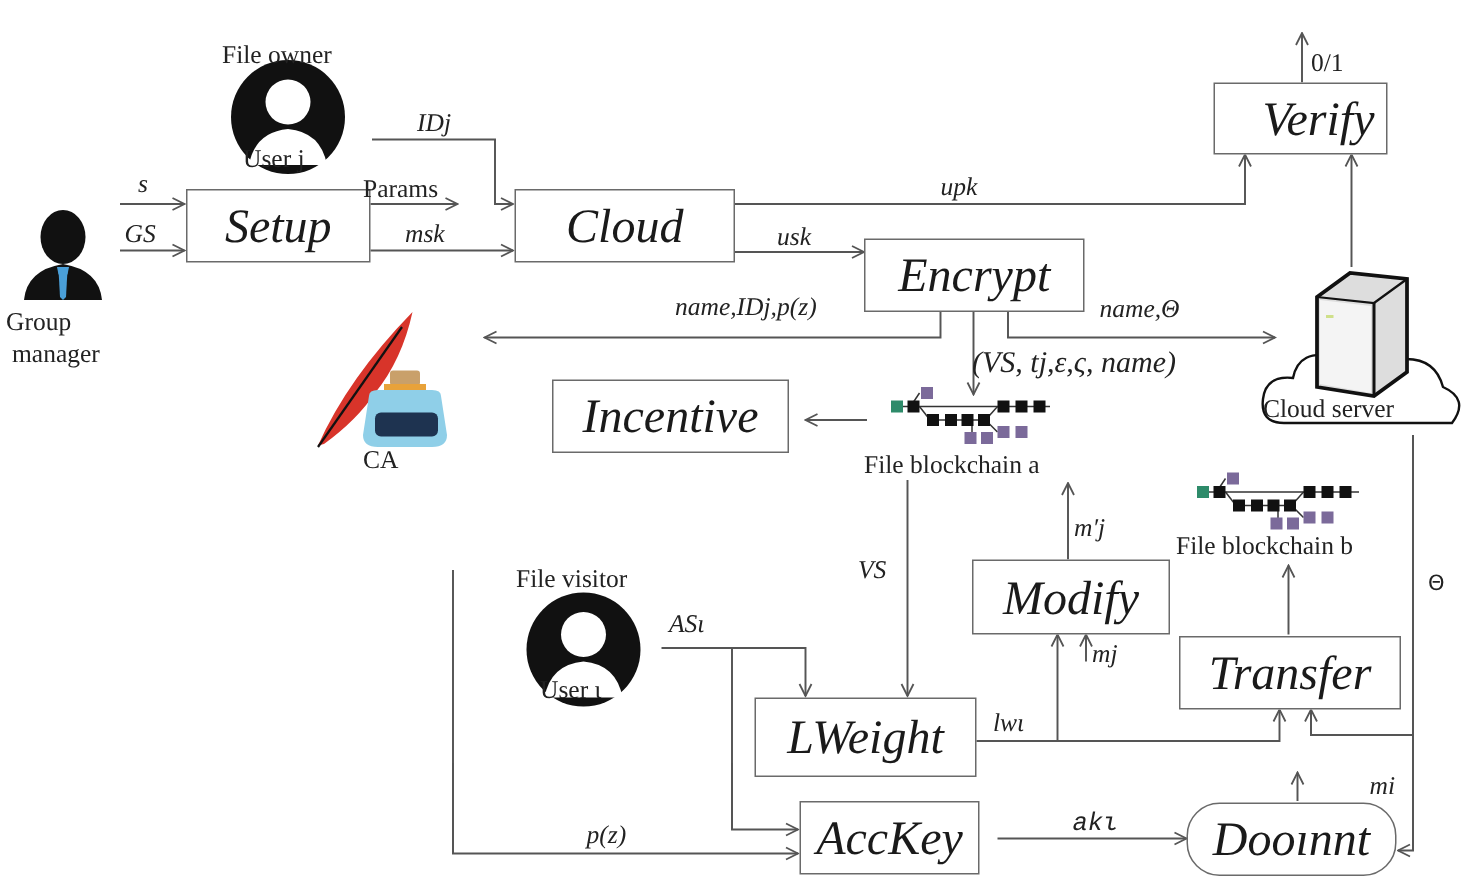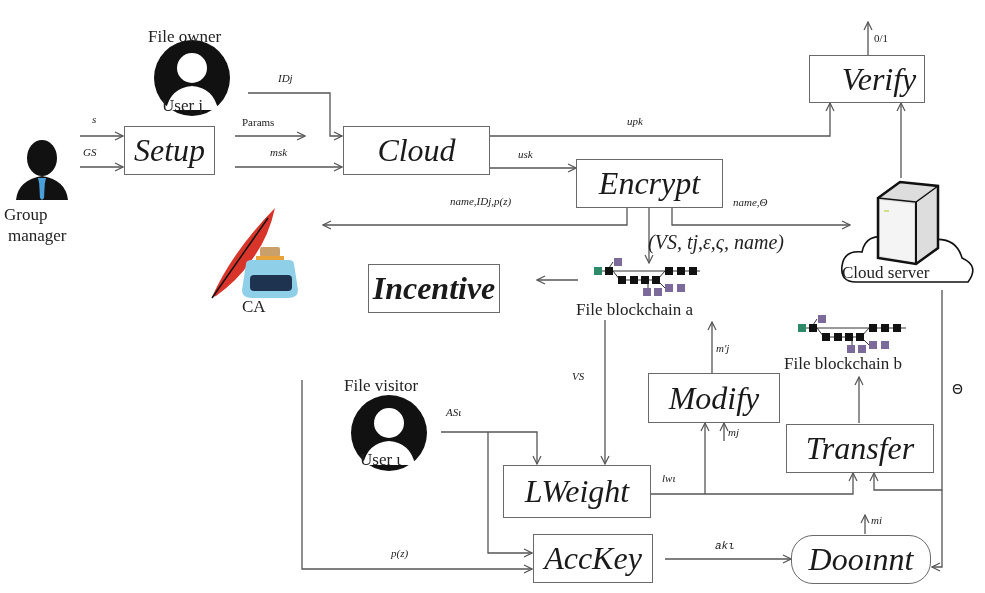--- a/index.html
+++ b/index.html
@@ -1,19 +1,19 @@
 <!DOCTYPE html>
 <html><head>
 <meta charset="utf-8">
 <style>
   html, body { margin:0; padding:0; background:#ffffff; }
   body { width:985px; height:593px; position:relative; overflow:hidden; font-family:"Liberation Serif", serif; }
   svg { position:absolute; left:0; top:0; }
   .box { position:absolute; border:1.3px solid #6a6a6a; background:#fff; box-sizing:border-box; display:flex; align-items:center; justify-content:center; font-style:italic; font-size:32px; color:#1a1a1a; font-family:"Liberation Serif", serif; }
-  .lbl { position:absolute; font-size:11px; color:#222; white-space:nowrap; font-family:"Liberation Serif", serif; }
+  .lbl { position:absolute; font-size:17px; color:#222; white-space:nowrap; font-family:"Liberation Serif", serif; }
   .it { font-style:italic; }
   .cap { position:absolute; font-size:17px; color:#222; white-space:nowrap; text-align:left; font-family:"Liberation Serif", serif; }
 </style>
 </head>
 <body>
 
 <svg width="985" height="593" viewBox="0 0 985 593">
   <defs>
     <marker id="arr" markerWidth="10" markerHeight="10" refX="9" refY="5" orient="auto" markerUnits="userSpaceOnUse">
       <path d="M1,1 L9,5 L1,9" fill="none" stroke="#555" stroke-width="1.2"></path>
@@ -148,25 +148,25 @@
     <rect x="869" y="324" width="8" height="8" fill="#111"></rect>
     <rect x="881" y="324" width="8" height="8" fill="#111"></rect>
     <rect x="893" y="324" width="8" height="8" fill="#111"></rect>
     <rect x="847" y="345" width="8" height="8" fill="#7b6a9a"></rect>
     <rect x="858" y="345" width="8" height="8" fill="#7b6a9a"></rect>
     <rect x="869" y="341" width="8" height="8" fill="#7b6a9a"></rect>
     <rect x="881" y="341" width="8" height="8" fill="#7b6a9a"></rect>
   </g>
 </svg>
 
-<div class="box" style="left:124px;top:126px;width:91px;height:49px;">Setup</div>
+<div class="box" style="left:124px;top:126px;width:123px;height:49px;">Setup</div>
 <div class="box" style="left:343px;top:126px;width:147px;height:49px;">Cloud</div>
 <div class="box" style="left:576px;top:159px;width:147px;height:49px;">Encrypt</div>
 <div class="box" style="left:809px;top:55px;width:116px;height:48px;padding-left:24px;">Verify</div>
-<div class="box" style="left:368px;top:264px;width:132px;height:49px;font-weight:bold;">Incentive</div>
+<div class="box" style="left:368px;top:253px;width:158px;height:49px;">Incentive</div>
 <div class="box" style="left:648px;top:373px;width:132px;height:50px;">Modify</div>
 <div class="box" style="left:786px;top:424px;width:148px;height:49px;">Transfer</div>
 <div class="box" style="left:503px;top:465px;width:148px;height:53px;">LWeight</div>
 <div class="box" style="left:533px;top:534px;width:120px;height:49px;">AccKey</div>
 <div class="box" style="left:791px;top:535px;width:140px;height:49px;border-radius:22px;">Dooınnt</div>
 
 <div class="cap" style="left:148px;top:27px;width:90px;">File owner</div>
 <div class="cap" style="left:162px;top:96px;width:60px;color:#222;"><span>User j</span></div>
 <div class="cap" style="left:4px;top:205px;width:64px;">Group</div>
 <div class="cap" style="left:8px;top:226px;width:68px;">manager</div>
@@ -189,13 +189,13 @@
 <div class="lbl it" style="left:648px;top:231px;font-size:20px;">(VS, tj,ε,ς, name)</div>
 <div class="lbl" style="left:874px;top:32px;">0/1</div>
 <div class="lbl it" style="left:572px;top:370px;">VS</div>
 <div class="lbl it" style="left:716px;top:342px;">m′j</div>
 <div class="lbl it" style="left:728px;top:426px;">mj</div>
 <div class="lbl it" style="left:446px;top:406px;">ASι</div>
 <div class="lbl it" style="left:662px;top:472px;">lwι</div>
 <div class="lbl" style="left:952px;top:381px;font-family:'DejaVu Sans',sans-serif;font-size:14px;">Θ</div>
 <div class="lbl it" style="left:391px;top:547px;">p(z)</div>
 <div class="lbl it" style="left:715px;top:540px;font-family:Liberation Mono, monospace;">akι</div>
-<div class="lbl it" style="left:871px;top:514px;text-align:center;">mi</div>
+<div class="lbl it" style="left:913px;top:514px;text-align:center;">mi</div>
 
 </body></html>

